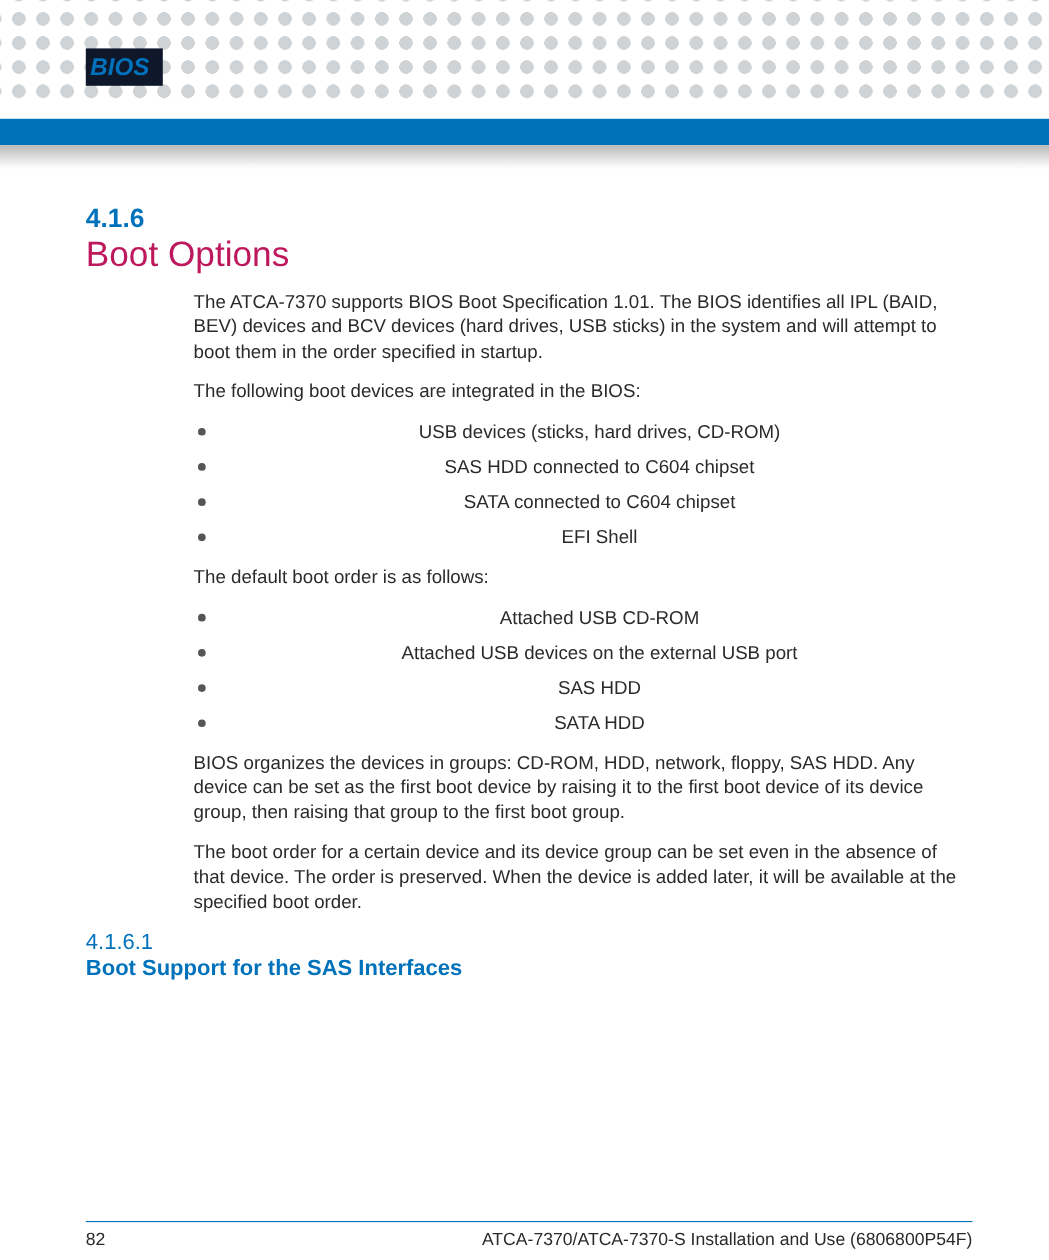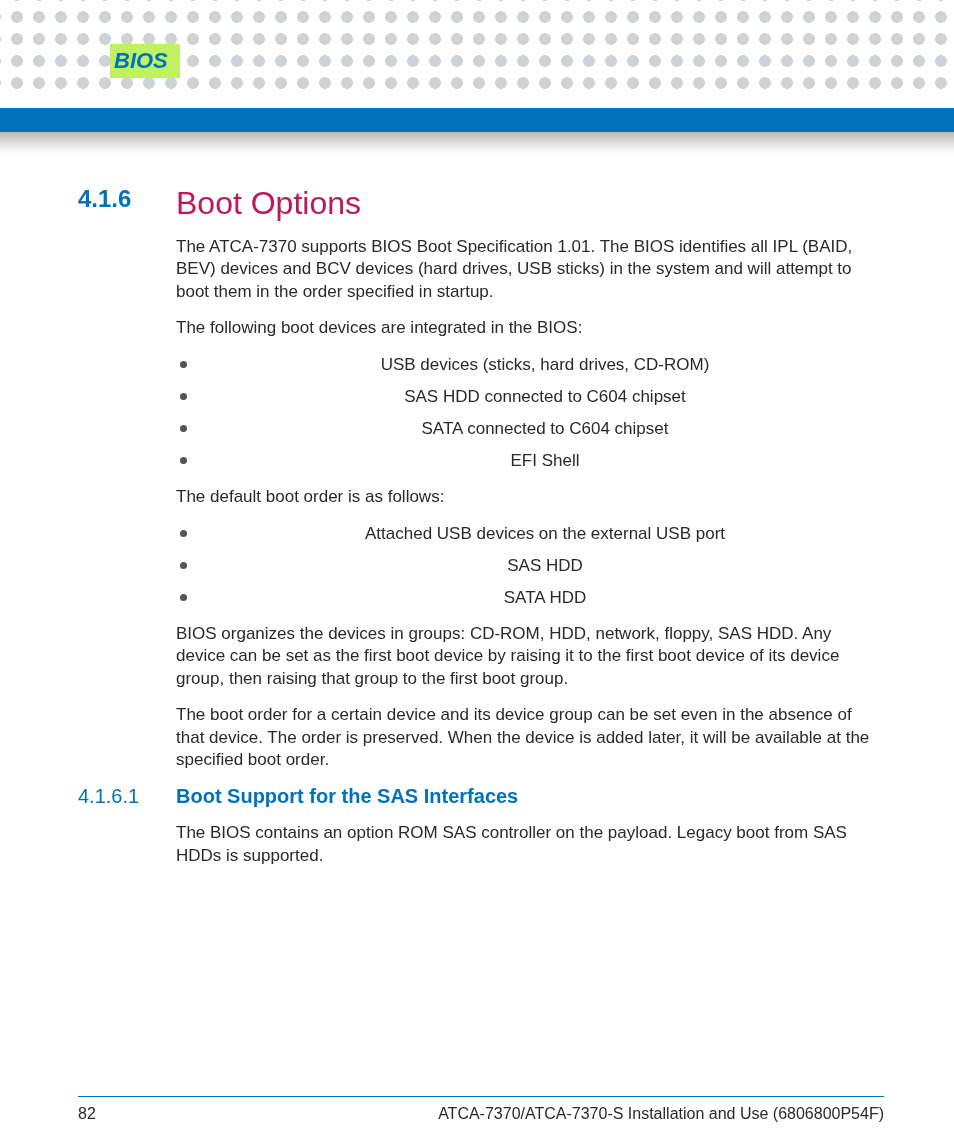--- a/index.html
+++ b/index.html
@@ -23,24 +23,23 @@
     background-position: 10px 10px;
   }
   .bios-label {
     position: absolute;
     top: 44px;
     left: 78px;
     font-size: 22px;
     font-weight: 800;
     font-style: italic;
     color: #0072bc;
-    background: #bef264;
+    background: #0f172a;
     padding: 4px 12px 4px 4px;
     text-transform: uppercase;
-    margin-left: 32px;
   }
   .bluebar {
     position: absolute;
     top: 108px; left: 0; right: 0;
     height: 24px;
     background: #0072bc;
   }
   .shadowbar {
     position: absolute;
     top: 132px; left: 0; right: 0;
@@ -49,20 +48,21 @@
   }
   .content {
     position: absolute;
     top: 185px;
     left: 78px;
     right: 70px;
   }
   .section-row {
     display: flex;
     margin-bottom: 14px;
+    flex-direction: column;
   }
   .section-num {
     width: 98px;
     font-size: 24px;
     font-weight: 700;
     color: #0072bc;
     flex-shrink: 0;
   }
   .section-title {
     font-size: 32px;
@@ -108,21 +108,21 @@
     position: absolute;
     left: 4px;
     top: 7px;
     width: 7px;
     height: 7px;
     border-radius: 50%;
     background: #555;
   }
   .footer {
     position: absolute;
-    bottom: 22px;
+    bottom: 8px;
     left: 78px;
     right: 70px;
     border-top: 1px solid #0072bc;
     padding-top: 8px;
     display: flex;
     justify-content: space-between;
     font-size: 16px;
     color: #2a2a2a;
   }
   .pagenum { }
@@ -146,35 +146,33 @@
     <p>The ATCA-7370 supports BIOS Boot Specification 1.01. The BIOS identifies all IPL (BAID, BEV) devices and BCV devices (hard drives, USB sticks) in the system and will attempt to boot them in the order specified in startup.</p>
     <p>The following boot devices are integrated in the BIOS:</p>
     <ul>
       <li>USB devices (sticks, hard drives, CD-ROM)</li>
       <li>SAS HDD connected to C604 chipset</li>
       <li>SATA connected to C604 chipset</li>
       <li>EFI Shell</li>
     </ul>
     <p>The default boot order is as follows:</p>
     <ul>
+      <li>Attached USB CD-ROM</li>
       <li>Attached USB devices on the external USB port</li>
       <li>SAS HDD</li>
       <li>SATA HDD</li>
     </ul>
     <p>BIOS organizes the devices in groups: CD-ROM, HDD, network, floppy, SAS HDD. Any device can be set as the first boot device by raising it to the first boot device of its device group, then raising that group to the first boot group.</p>
     <p>The boot order for a certain device and its device group can be set even in the absence of that device. The order is preserved. When the device is added later, it will be available at the specified boot order.</p>
   </div>
 
   <div class="section-row" style="margin-top:6px;">
     <div class="subsection-num">4.1.6.1</div>
     <div class="subsection-title">Boot Support for the SAS Interfaces</div>
   </div>
 
-  <div class="body-block">
-    <p>The BIOS contains an option ROM SAS controller on the payload. Legacy boot from SAS HDDs is supported.</p>
-  </div>
 
 </div>
 
 <div class="footer">
   <span class="pagenum">82</span>
   <span>ATCA-7370/ATCA-7370-S Installation and Use (6806800P54F)</span>
 </div>
 
 </body></html>

